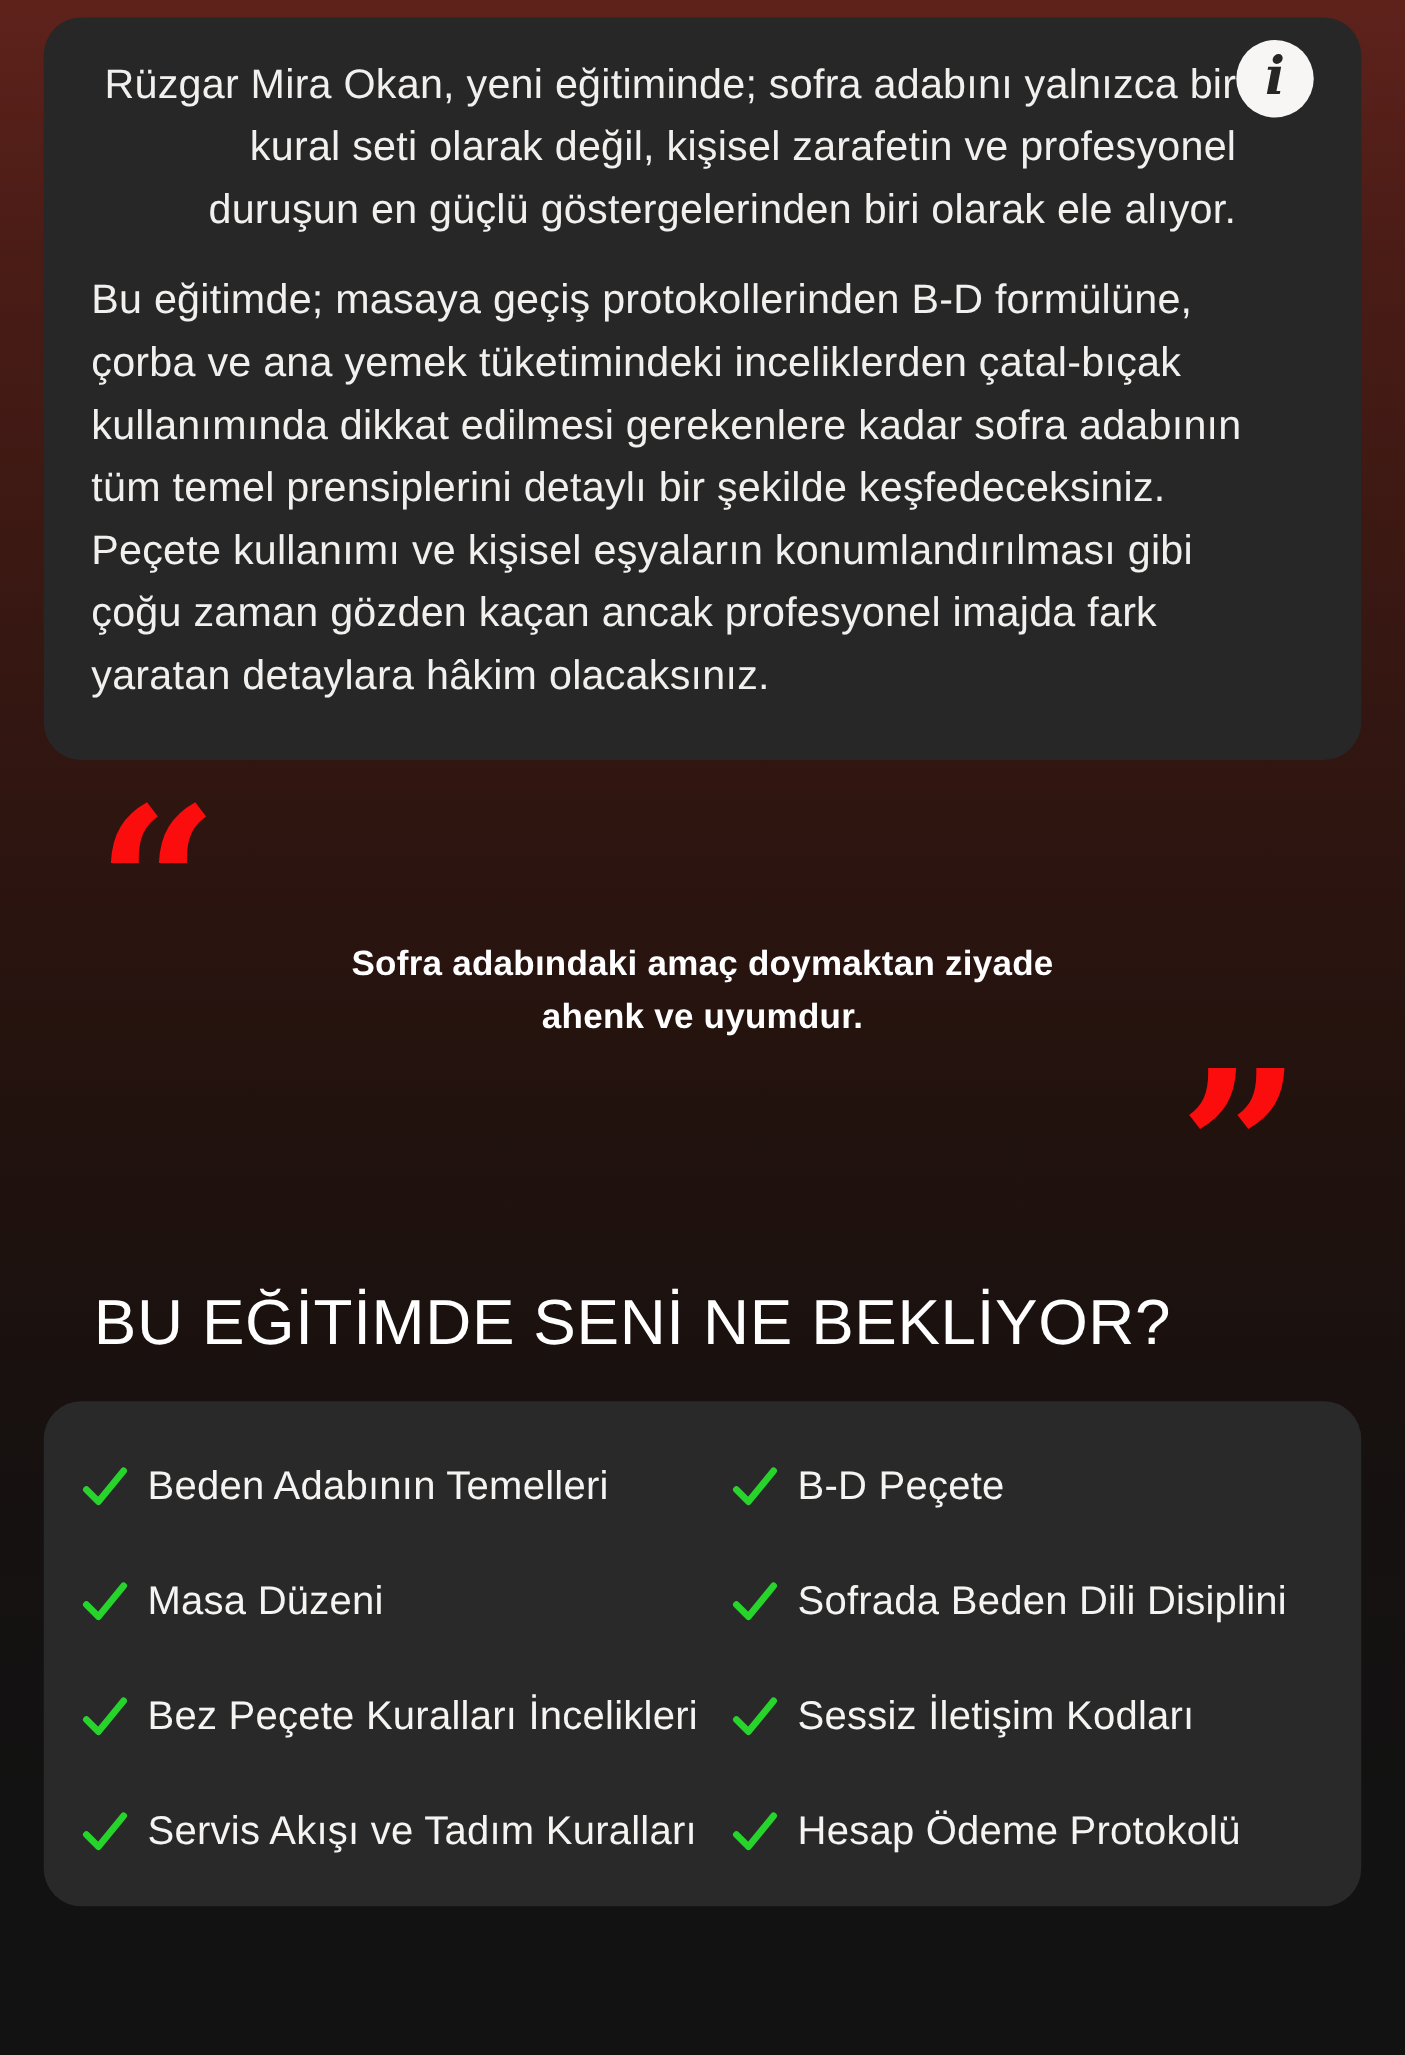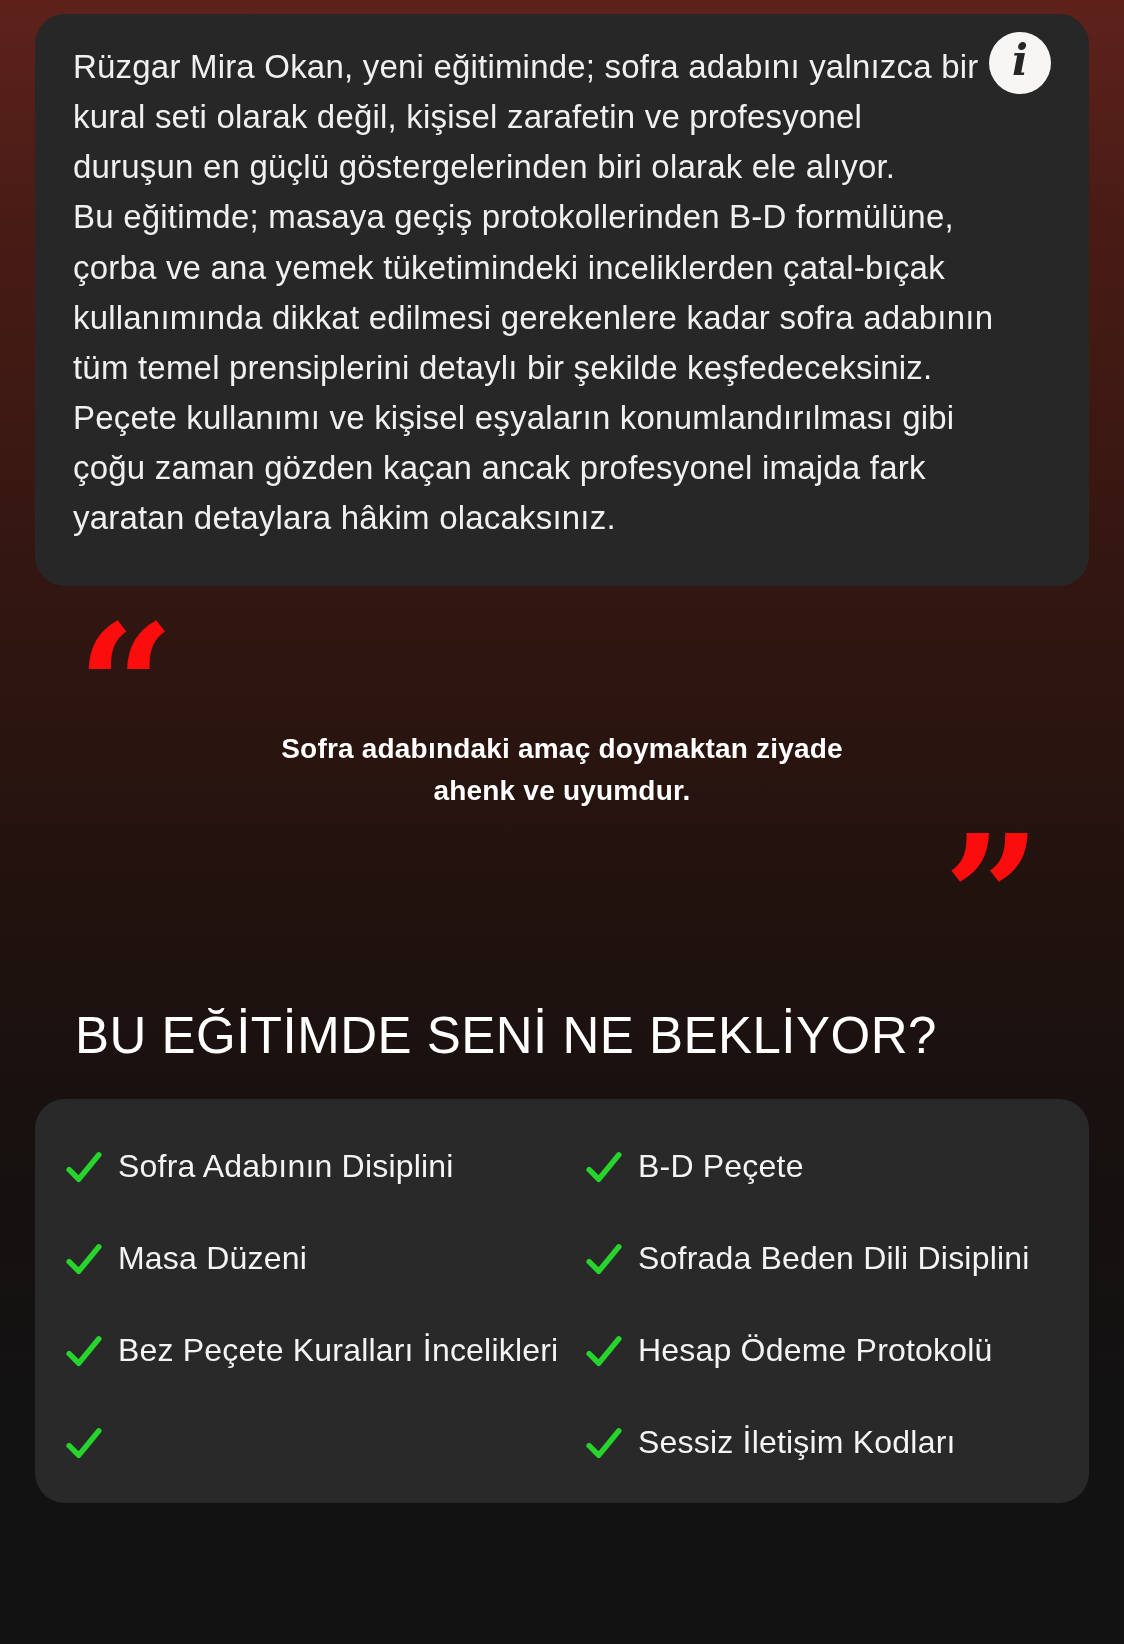--- a/index.html
+++ b/index.html
@@ -32,21 +32,21 @@
   }
   .intro-card p {
     margin: 0;
     font-size: 33px;
     line-height: 1.52;
     font-weight: 300;
     letter-spacing: 0.2px;
     color: #f1f0ef;
     max-width: 960px;
   }
-  .intro-card p.first { padding-right: 60px; }
+  .intro-card p.first { margin-bottom: 22px; padding-right: 60px; text-align: right; }
   .info-btn {
     position: absolute;
     top: 18px;
     right: 38px;
     width: 62px;
     height: 62px;
     border-radius: 50%;
     background: #f7f6f5;
     border: none;
     padding: 0;
@@ -167,21 +167,21 @@
   <h1 class="section-title">BU EĞİTİMDE SENİ NE BEKLİYOR?</h1>
 
   <section class="checklist-card">
 
     <div class="check-item">
       <span class="check-icon">
         <svg width="42" height="42" viewBox="0 0 24 24" fill="none">
             <polyline points="3.5,13.5 9,19 20.5,5" stroke="currentColor" stroke-width="3.1" stroke-linecap="round" stroke-linejoin="round"></polyline>
           </svg>
       </span>
-      <span class="check-label">Sofra Adabının Disiplini</span>
+      <span class="check-label">Beden Adabının Temelleri</span>
     </div>
     <div class="check-item">
       <span class="check-icon">
         <svg width="42" height="42" viewBox="0 0 24 24" fill="none">
             <polyline points="3.5,13.5 9,19 20.5,5" stroke="currentColor" stroke-width="3.1" stroke-linecap="round" stroke-linejoin="round"></polyline>
           </svg>
       </span>
       <span class="check-label">Masa Düzeni</span>
     </div>
     <div class="check-item">
@@ -191,20 +191,21 @@
           </svg>
       </span>
       <span class="check-label">Bez Peçete Kuralları İncelikleri</span>
     </div>
     <div class="check-item">
       <span class="check-icon">
         <svg width="42" height="42" viewBox="0 0 24 24" fill="none">
             <polyline points="3.5,13.5 9,19 20.5,5" stroke="currentColor" stroke-width="3.1" stroke-linecap="round" stroke-linejoin="round"></polyline>
           </svg>
       </span>
+      <span class="check-label">Servis Akışı ve Tadım Kuralları</span>
     </div>
 
     <div class="check-item">
       <span class="check-icon">
         <svg width="42" height="42" viewBox="0 0 24 24" fill="none">
             <polyline points="3.5,13.5 9,19 20.5,5" stroke="currentColor" stroke-width="3.1" stroke-linecap="round" stroke-linejoin="round"></polyline>
           </svg>
       </span>
       <span class="check-label">B-D Peçete</span>
     </div>
@@ -215,25 +216,25 @@
           </svg>
       </span>
       <span class="check-label">Sofrada Beden Dili Disiplini</span>
     </div>
     <div class="check-item">
       <span class="check-icon">
         <svg width="42" height="42" viewBox="0 0 24 24" fill="none">
             <polyline points="3.5,13.5 9,19 20.5,5" stroke="currentColor" stroke-width="3.1" stroke-linecap="round" stroke-linejoin="round"></polyline>
           </svg>
       </span>
+      <span class="check-label">Sessiz İletişim Kodları</span>
+    </div>
+    <div class="check-item">
+      <span class="check-icon">
+        <svg width="42" height="42" viewBox="0 0 24 24" fill="none">
+            <polyline points="3.5,13.5 9,19 20.5,5" stroke="currentColor" stroke-width="3.1" stroke-linecap="round" stroke-linejoin="round"></polyline>
+          </svg>
+      </span>
       <span class="check-label">Hesap Ödeme Protokolü</span>
     </div>
-    <div class="check-item">
-      <span class="check-icon">
-        <svg width="42" height="42" viewBox="0 0 24 24" fill="none">
-            <polyline points="3.5,13.5 9,19 20.5,5" stroke="currentColor" stroke-width="3.1" stroke-linecap="round" stroke-linejoin="round"></polyline>
-          </svg>
-      </span>
-      <span class="check-label">Sessiz İletişim Kodları</span>
-    </div>
   </section>
 
 </div>
 
 </body></html>

